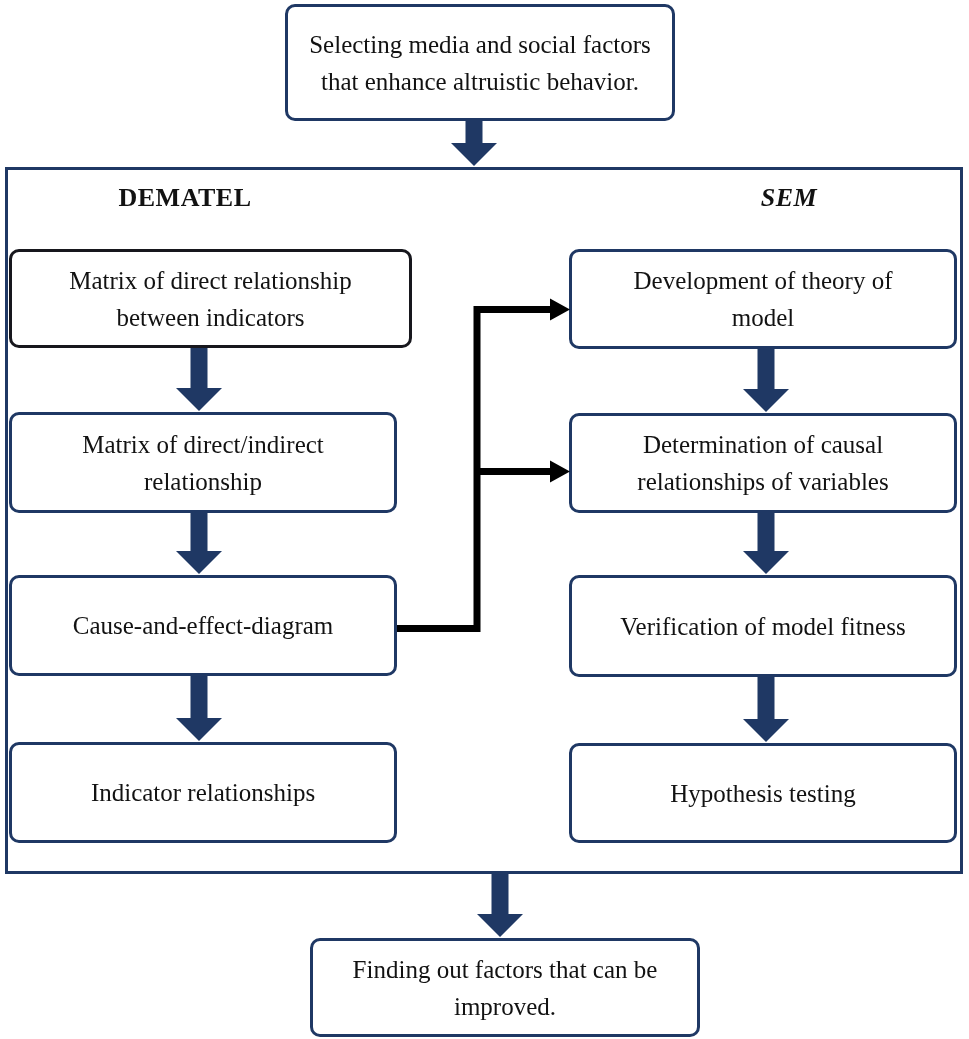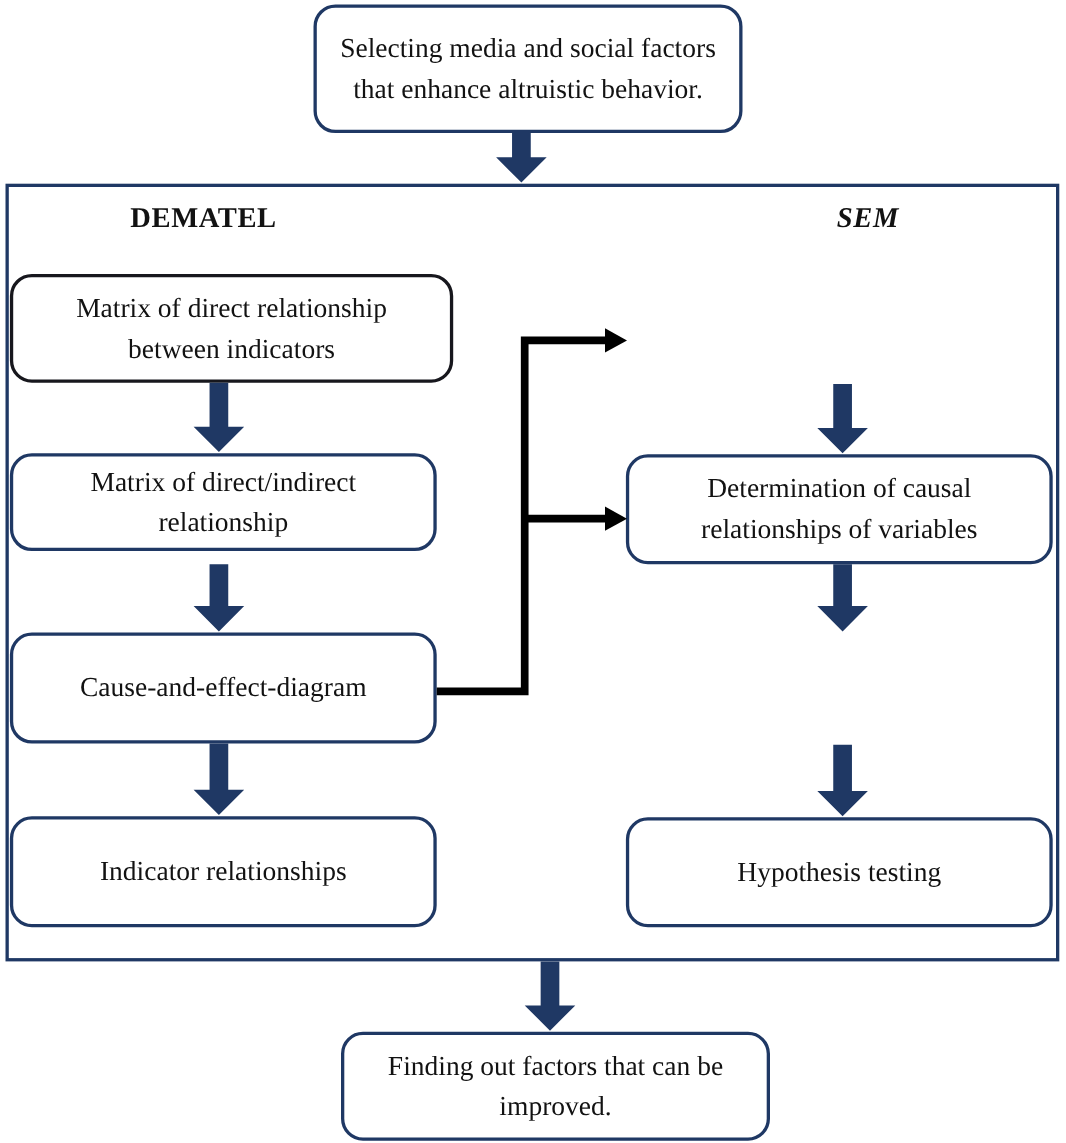--- a/index.html
+++ b/index.html
@@ -15,21 +15,21 @@
     width:969px;height:1039px;
     background:var(--background);
     font-family:"Liberation Serif","DejaVu Serif",serif;
     color:var(--text);
     overflow:hidden;
   }
   .box{
     position:absolute;
     box-sizing:border-box;
     border:3px solid var(--navy);
-    border-radius:20px;
+    border-radius:10px;
     background:var(--background);
     display:flex;align-items:center;justify-content:center;
     text-align:center;
     font-size:25px;line-height:37px;
     z-index:2;
   }
   .box.dark{border-color:var(--first_box_border);}
   .container-frame{
     position:absolute;
     box-sizing:border-box;
@@ -60,32 +60,38 @@
   </div>
 
   <div class="container-frame" style="left:5px;top:167px;width:958px;height:707px;"></div>
 
   <div class="col-header" style="left:60px;top:183px;width:250px;">DEMATEL</div>
   <div class="col-header" style="left:664px;top:183px;width:250px;font-style:italic;">SEM</div>
 
   <div class="box dark" style="left:9px;top:249px;width:403px;height:99px;padding:0 28px;">
     <span>Matrix of direct relationship between indicators</span>
   </div>
-  <div class="box" style="left:9px;top:412px;width:388px;height:89px;padding:0 28px;">
+  <div class="box" style="left:9px;top:412px;width:388px;height:101px;padding:0 28px;">
     <span>Matrix of direct/indirect relationship</span>
   </div>
   <div class="box" style="left:9px;top:575px;width:388px;height:101px;padding:11px 28px;">
     <span>Cause-and-effect-diagram</span>
   </div>
   <div class="box" style="left:9px;top:742px;width:388px;height:101px;padding:0 28px;">
     <span>Indicator relationships</span>
   </div>
 
+  <div class="box" style="left:569px;top:249px;width:388px;height:100px;padding:0 28px;">
+    <span>Development of theory of model</span>
+  </div>
   <div class="box" style="left:569px;top:413px;width:388px;height:100px;padding:0 28px;">
     <span>Determination of causal relationships of variables</span>
+  </div>
+  <div class="box" style="left:569px;top:575px;width:388px;height:102px;padding:0 28px;">
+    <span>Verification of model fitness</span>
   </div>
   <div class="box" style="left:569px;top:743px;width:388px;height:100px;padding:0 43px;">
     <span>Hypothesis testing</span>
   </div>
 
   <div class="box" style="left:310px;top:938px;width:390px;height:99px;padding:0 20px;">
     <span>Finding out factors that can be improved.</span>
   </div>
 
   <svg class="overlay" width="969" height="1039" viewBox="0 0 969 1039">

